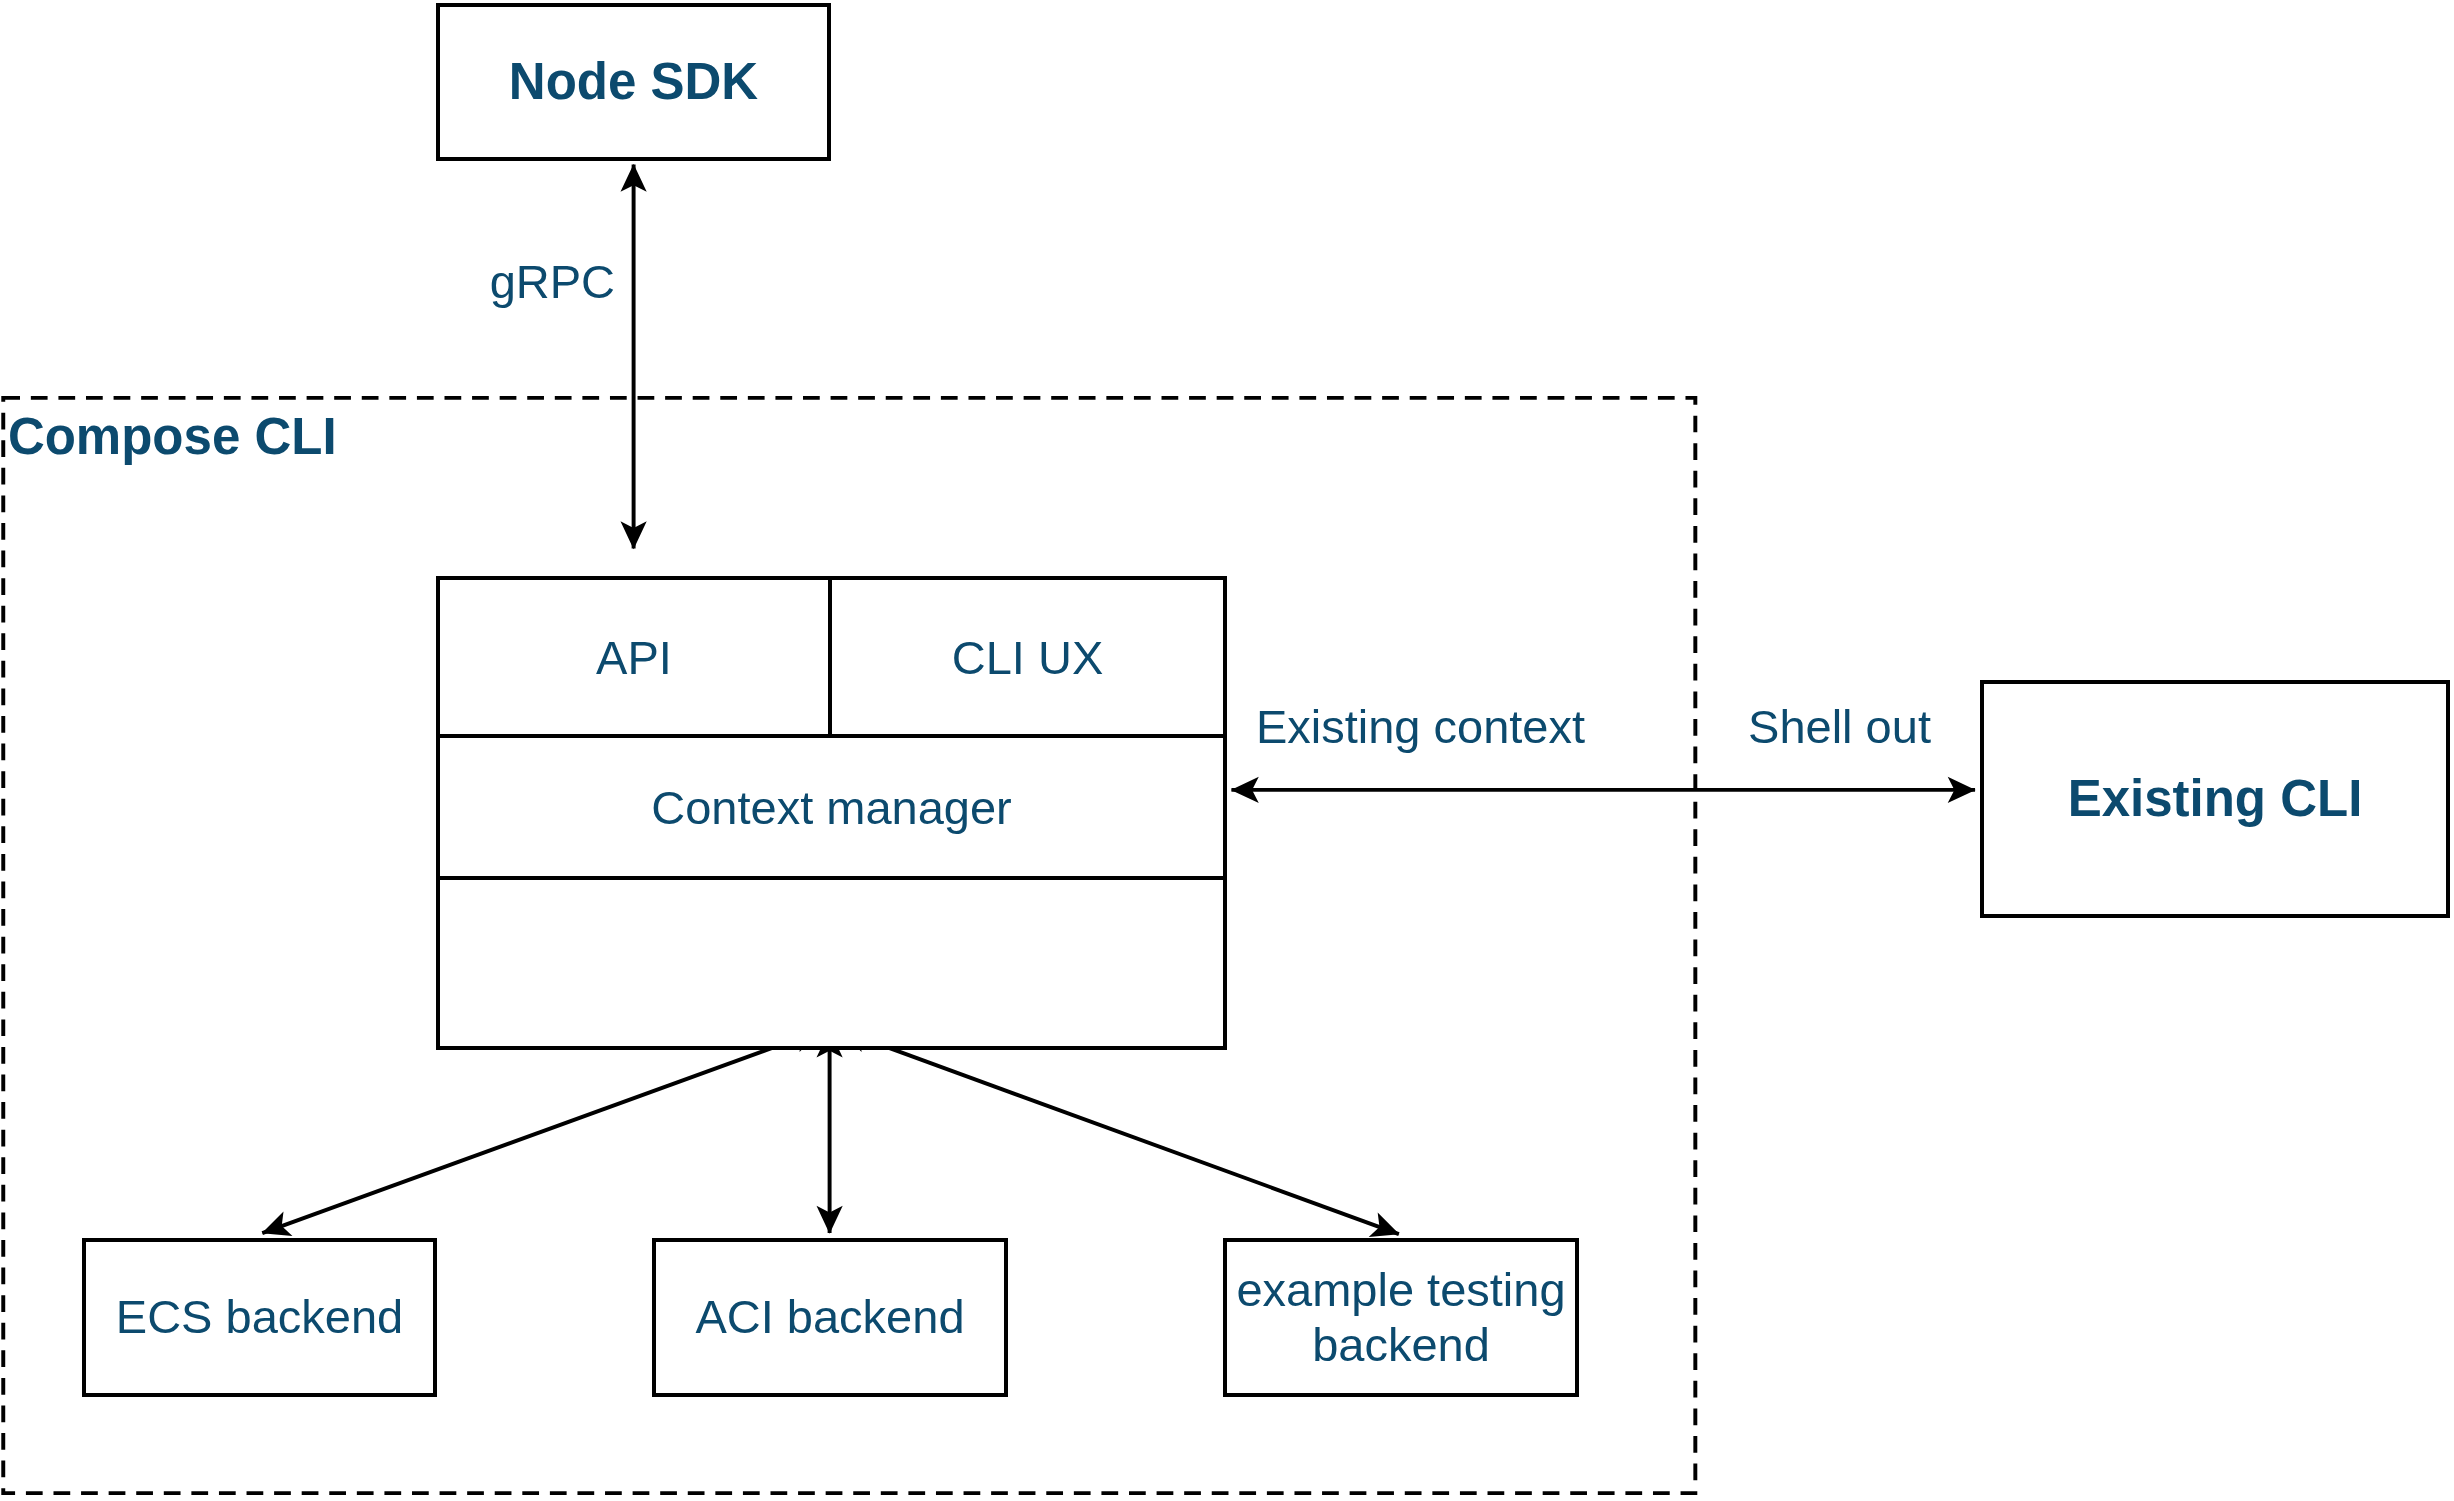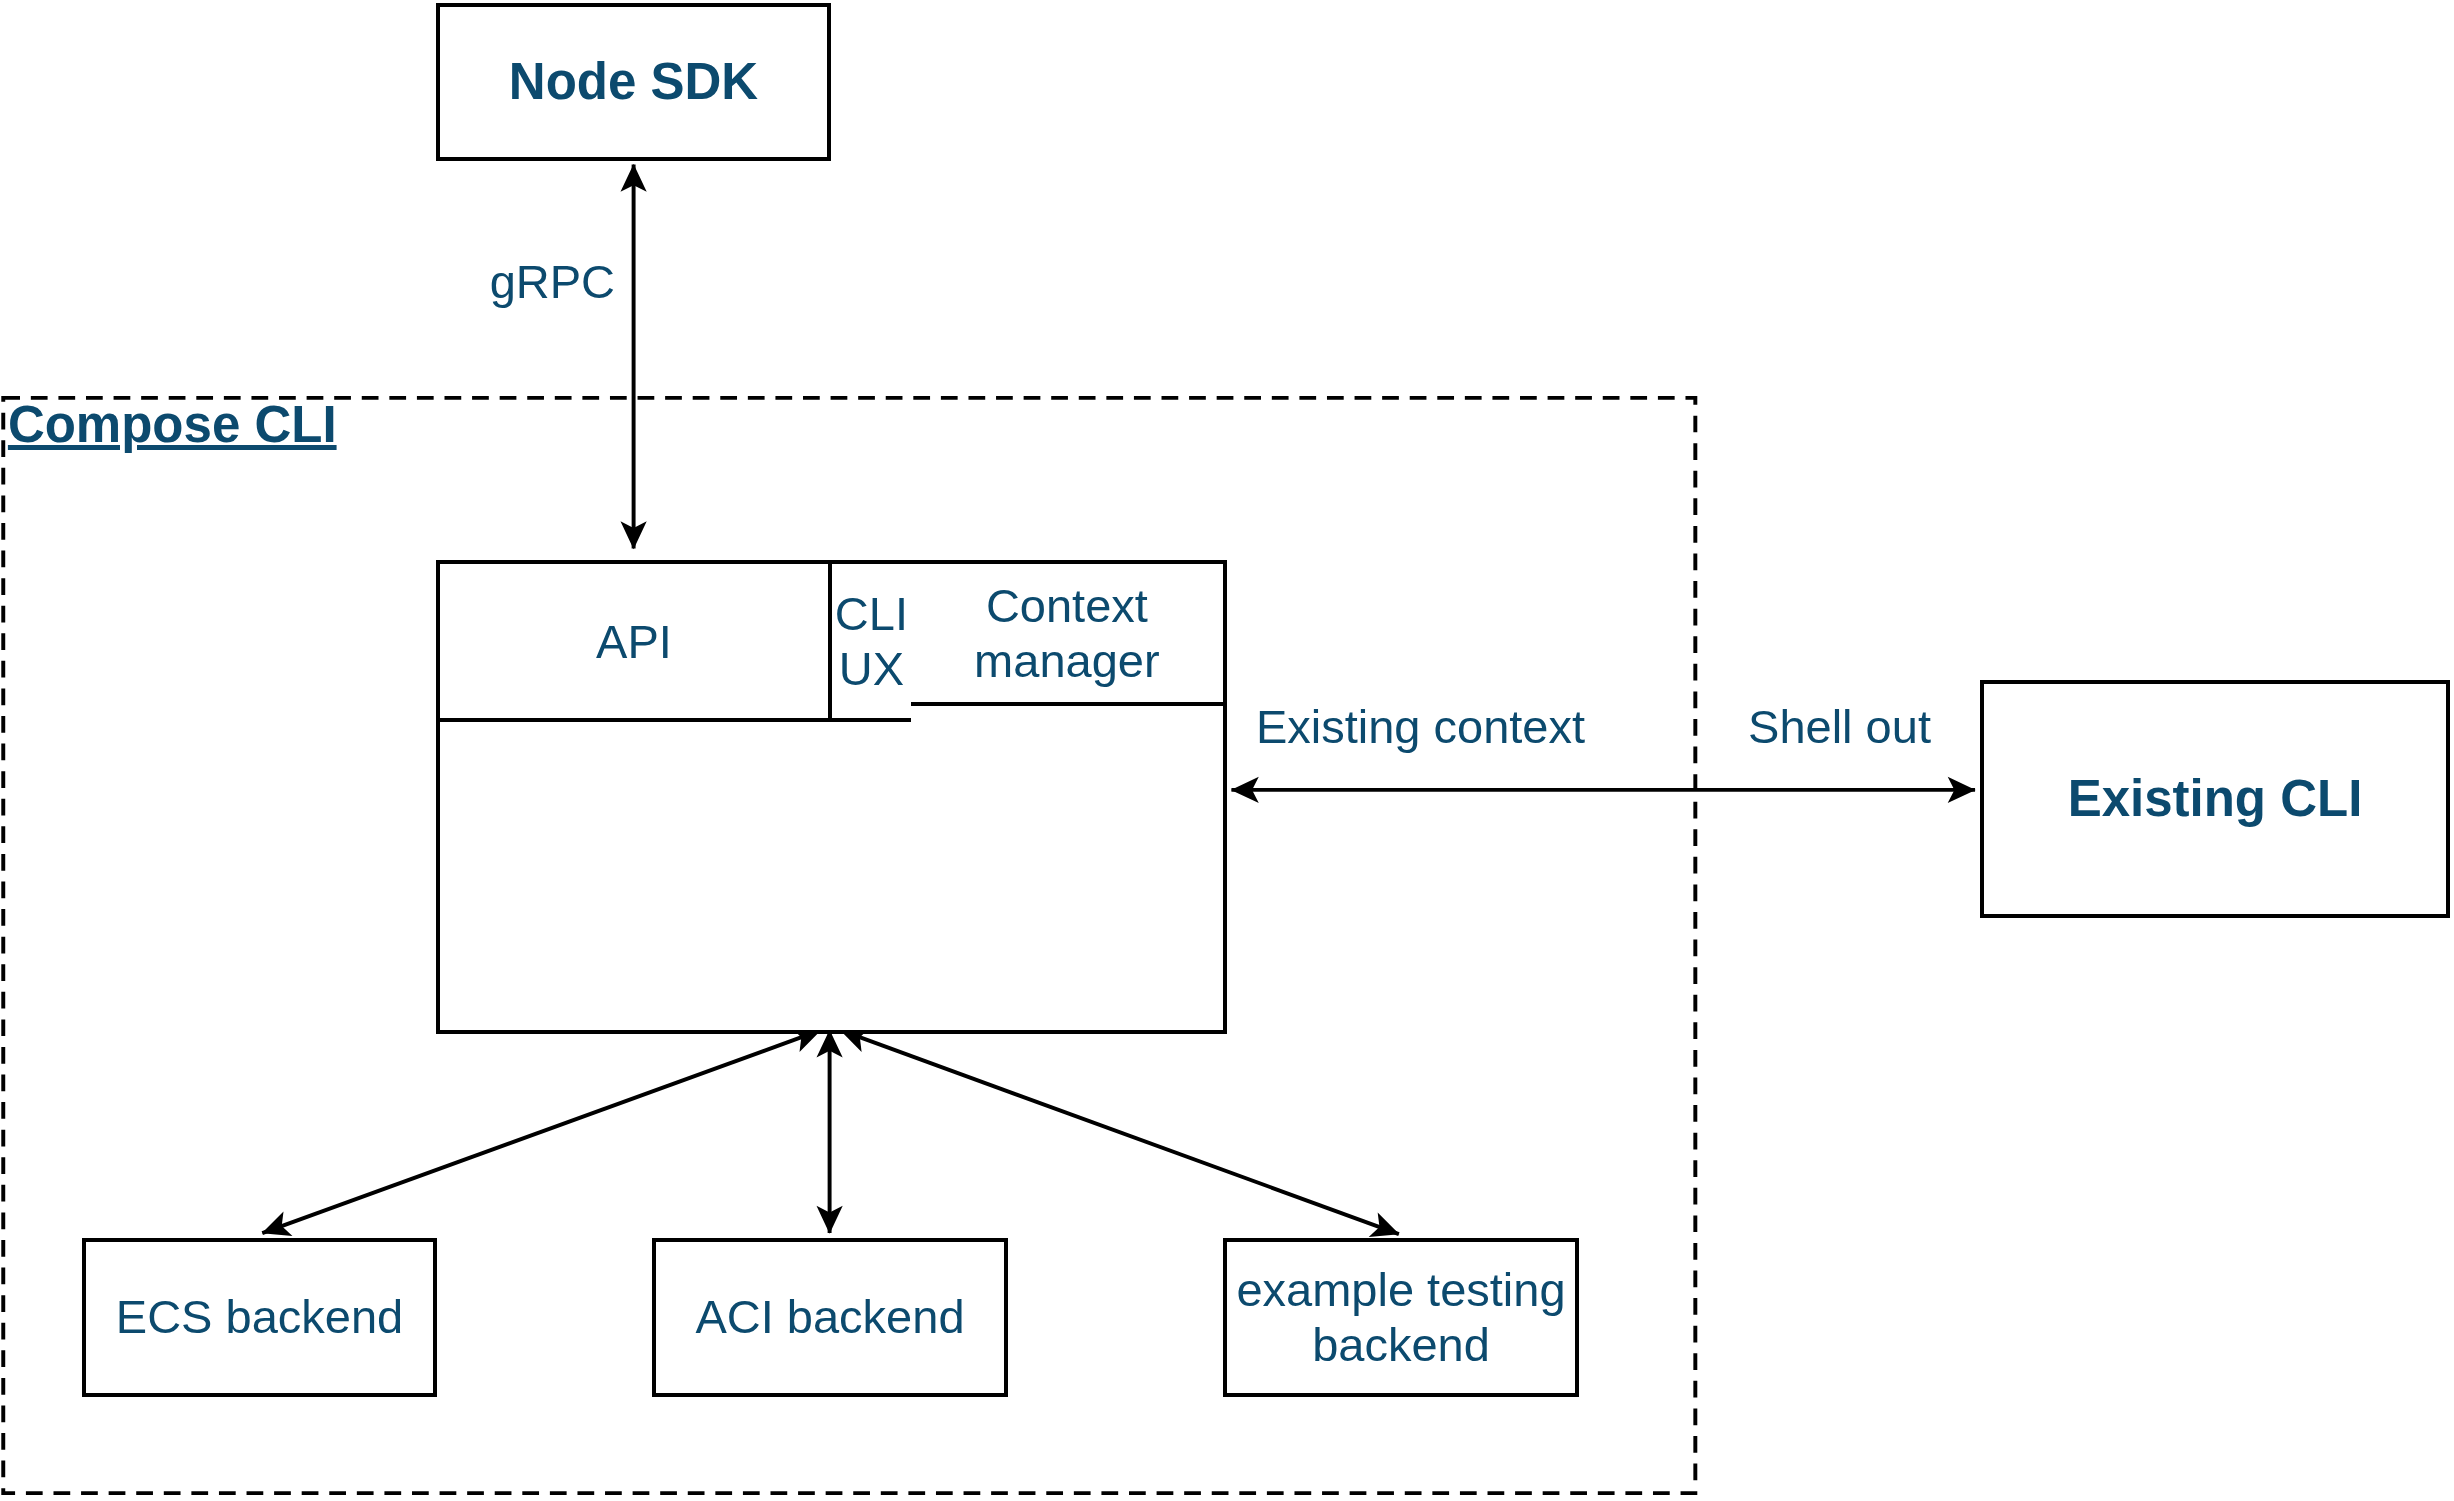--- a/index.html
+++ b/index.html
@@ -49,42 +49,43 @@
   .floating-label.bold { font-weight: bold; font-size: 51px; }
   
   #node-sdk        { left: 436px;  top: 3px;    width: 395px; height: 158px; }
   #existing-cli    { left: 1980px; top: 672px;  width: 470px; height: 238px; margin-top: 8px; }
   #ecs-backend     { left: 82px;   top: 1238px; width: 355px; height: 159px; }
   #aci-backend     { left: 652px;  top: 1238px; width: 356px; height: 159px; }
   #example-backend { left: 1223px; top: 1238px; width: 356px; height: 159px; padding: 0 5.9px; }
   
   #compose-stack {
     position: absolute;
-    left: 436px; top: 560px;
+    left: 436px; top: 576px;
     width: 791px; height: 474px;
     background: #ffffff;
     border: 4.9px solid #000000;
     display: flex;
+    flex-direction: column;
     z-index: 1;
   }
   #compose-stack .cell {
     display: flex;
     align-items: center;
     justify-content: center;
     text-align: center;
     font-size: 47px;
   }
   #compose-stack .row-top { height: 158px; border-bottom: 4.9px solid #000000; display: flex; }
   #compose-stack .row-mid { height: 142px; border-bottom: 4.9px solid #000000; }
   #compose-stack .row-bot { flex: 1; }
   #compose-stack .cell-api { width: 392px; border-right: 4.9px solid #000000; }
   #compose-stack .cell-cliux { flex: 1; }
   
   #grpc-label             { left: 384px;  top: 254px; width: 231px; text-align: right; }
-  #compose-cli-label      { left: 7.9px;    top: 394px; text-decoration: underline; }
+  #compose-cli-label      { left: 7.9px;    top: 406px; }
   #existing-context-label { left: 1247px; top: 699px; width: 347px; text-align: center; }
   #shell-out-label        { left: 1726px; top: 699px; width: 227px; text-align: center; }
 </style>
 </head>
 <body>
 
 <div class="canvas">
 
   <svg class="wires" viewBox="0 0 2492 1524" xmlns="http://www.w3.org/2000/svg">
     <defs>

